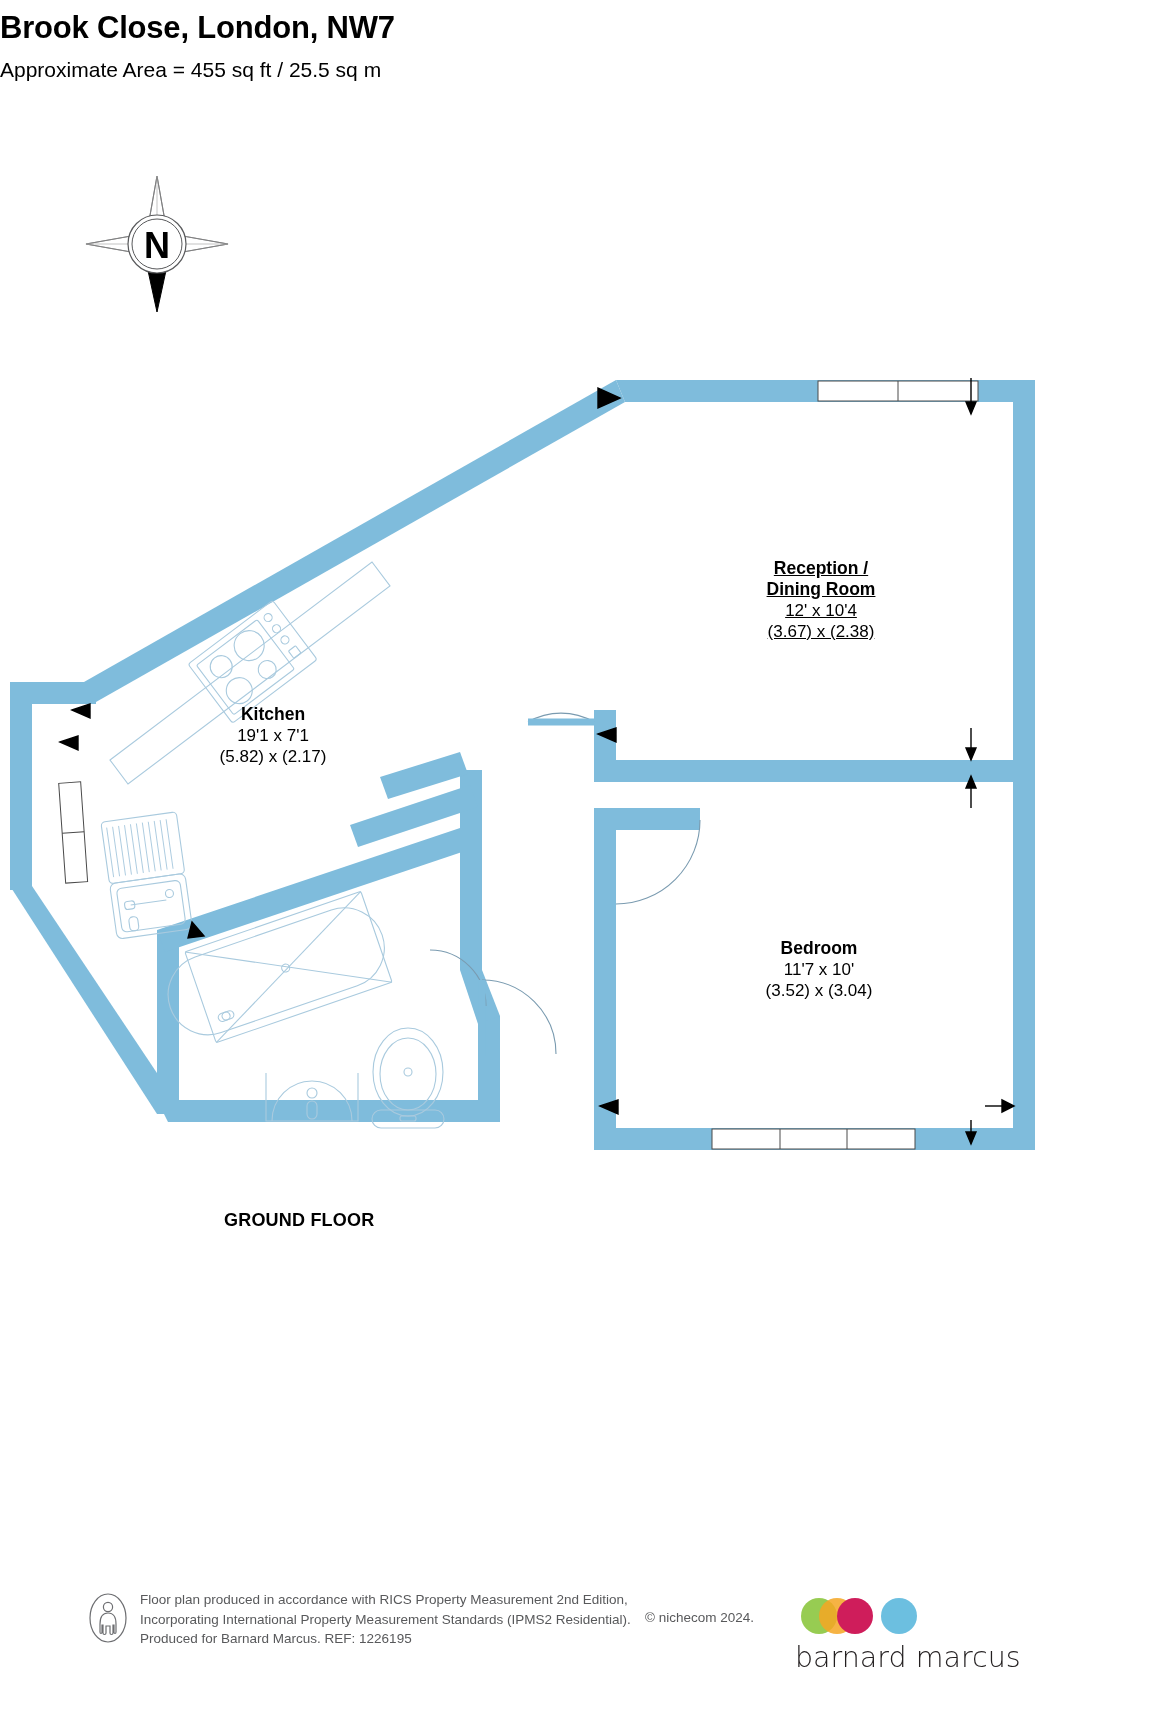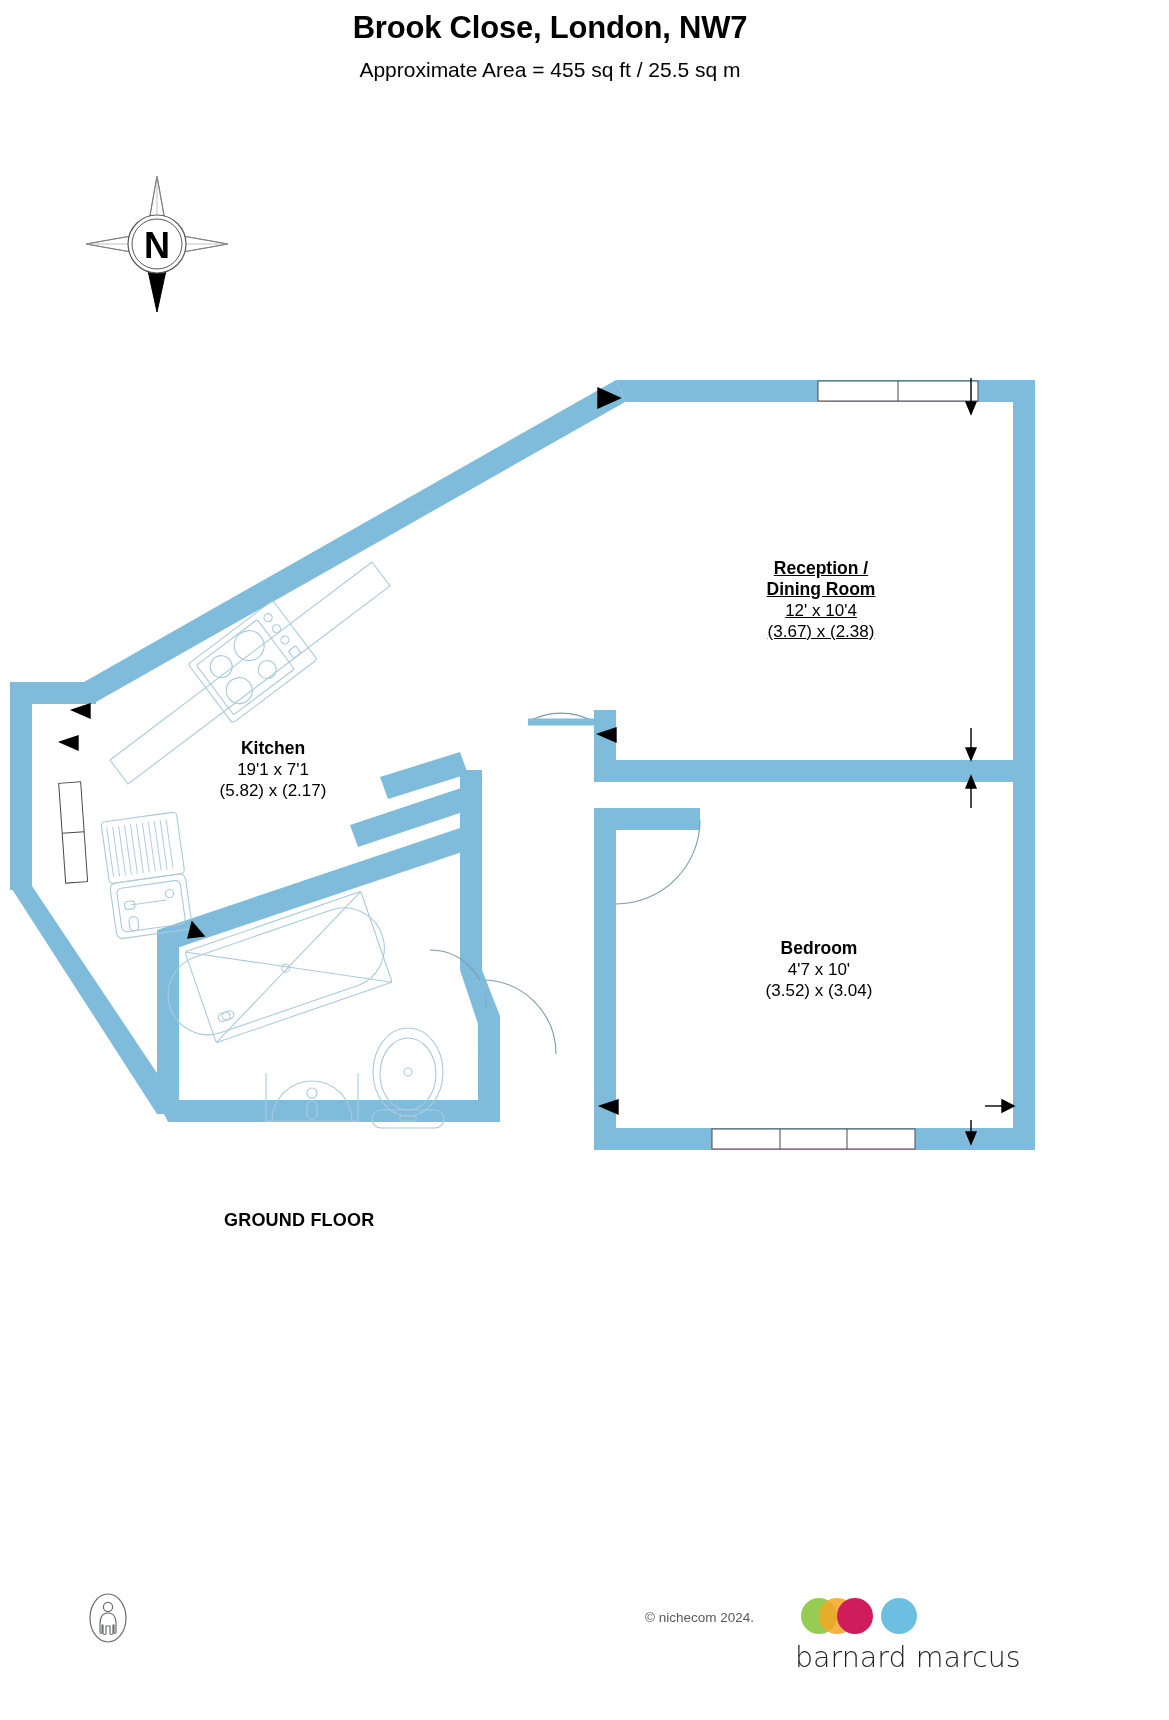--- a/index.html
+++ b/index.html
@@ -1,21 +1,21 @@
 <!DOCTYPE html>
 <html><head>
 <meta charset="utf-8">
 <title>Floor Plan</title>
 <style>
   html,body{margin:0;padding:0;background:#ffffff;}
   body{
     width:1169px;height:1720px;position:relative;overflow:hidden;
     font-family:"Liberation Sans", sans-serif;color:#000;
   }
-  .header{position:absolute;left:0;top:0;width:1100px;text-align:center;}
+  .header{position:absolute;left:0;top:0;width:1100px;text-align:left;}
   .title{font-size:31px;font-weight:bold;letter-spacing:-0.2px;margin:8px 0 0 0;line-height:40px;}
   .area{font-size:21px;font-weight:normal;line-height:28px;margin-top:8px;}
   .ident{font-size:14px;line-height:20px;margin-top:6px;}
 
   .compass{position:absolute;left:82px;top:172px;width:150px;height:145px;}
 
   .planwrap{position:absolute;left:0;top:330px;width:1169px;height:900px;}
 
   .roomlabel{position:absolute;text-align:center;white-space:nowrap;}
   .roomlabel .nm{font-size:17.5px;font-weight:bold;line-height:21px;}
@@ -248,46 +248,51 @@
 </svg>
 </div>
 
 <div class="roomlabel" style="left:706px;top:558px;width:230px;text-decoration:underline;">
   <div class="nm">Reception /</div>
   <div class="nm">Dining Room</div>
   <div class="dim">12' x 10'4</div>
   <div class="dim">(3.67) x (2.38)</div>
 </div>
 
-<div class="roomlabel" style="left:158px;top:738px;width:230px;">
+<div class="roomlabel" style="left:158px;top:704px;width:230px;">
   <div class="nm">Kitchen</div>
   <div class="dim">19'1 x 7'1</div>
   <div class="dim">(5.82) x (2.17)</div>
 </div>
 
 <div class="roomlabel" style="left:704px;top:938px;width:230px;">
   <div class="nm">Bedroom</div>
-  <div class="dim">4'7 x 10'</div>
+  <div class="dim">11'7 x 10'</div>
   <div class="dim">(3.52) x (3.04)</div>
 </div>
 
 <div class="floorlabel">GROUND FLOOR</div>
 
 <div class="footer">
 
   <div class="person">
     <svg width="40" height="52" viewBox="0 0 40 52">
       <ellipse cx="20" cy="26" rx="18" ry="24" fill="none" stroke="#6d6e71" stroke-width="1.2"></ellipse>
       <circle cx="20" cy="15" r="4.6" fill="none" stroke="#6d6e71" stroke-width="1.2"></circle>
       <path d="M20 21 C13.5 21 12 26 12 32 L12 40 C12 42 14 42 14 40 L14 33 L15 33 L15 41
                C15 43 18 43 18 41 L18 34 L22 34 L22 41 C22 43 25 43 25 41 L25 33 L26 33 L26 40
                C26 42 28 42 28 40 L28 32 C28 26 26.5 21 20 21 Z" fill="none" stroke="#6d6e71" stroke-width="1.2"></path>
     </svg>
   </div>
 
+  <div class="fnote">
+    <span class="ln">Floor plan produced in accordance with RICS Property Measurement 2nd Edition,</span>
+    <span class="ln">Incorporating International Property Measurement Standards (IPMS2 Residential).</span>
+    <span class="ln">Produced for Barnard Marcus.   REF:  1226195</span>
+  </div>
 
   <div class="copy">© nichecom 2024.</div>
 
   <div class="logo">
     <svg width="250" height="46" viewBox="0 0 250 46">
       <circle cx="24" cy="23" r="18" fill="#8cc63f" opacity="0.9"></circle>
       <circle cx="42" cy="23" r="18" fill="#f5a623" opacity="0.85"></circle>
       <circle cx="60" cy="23" r="18" fill="#cf1d5b"></circle>
       <circle cx="104" cy="23" r="18" fill="#6cbfe0"></circle>
     </svg>

